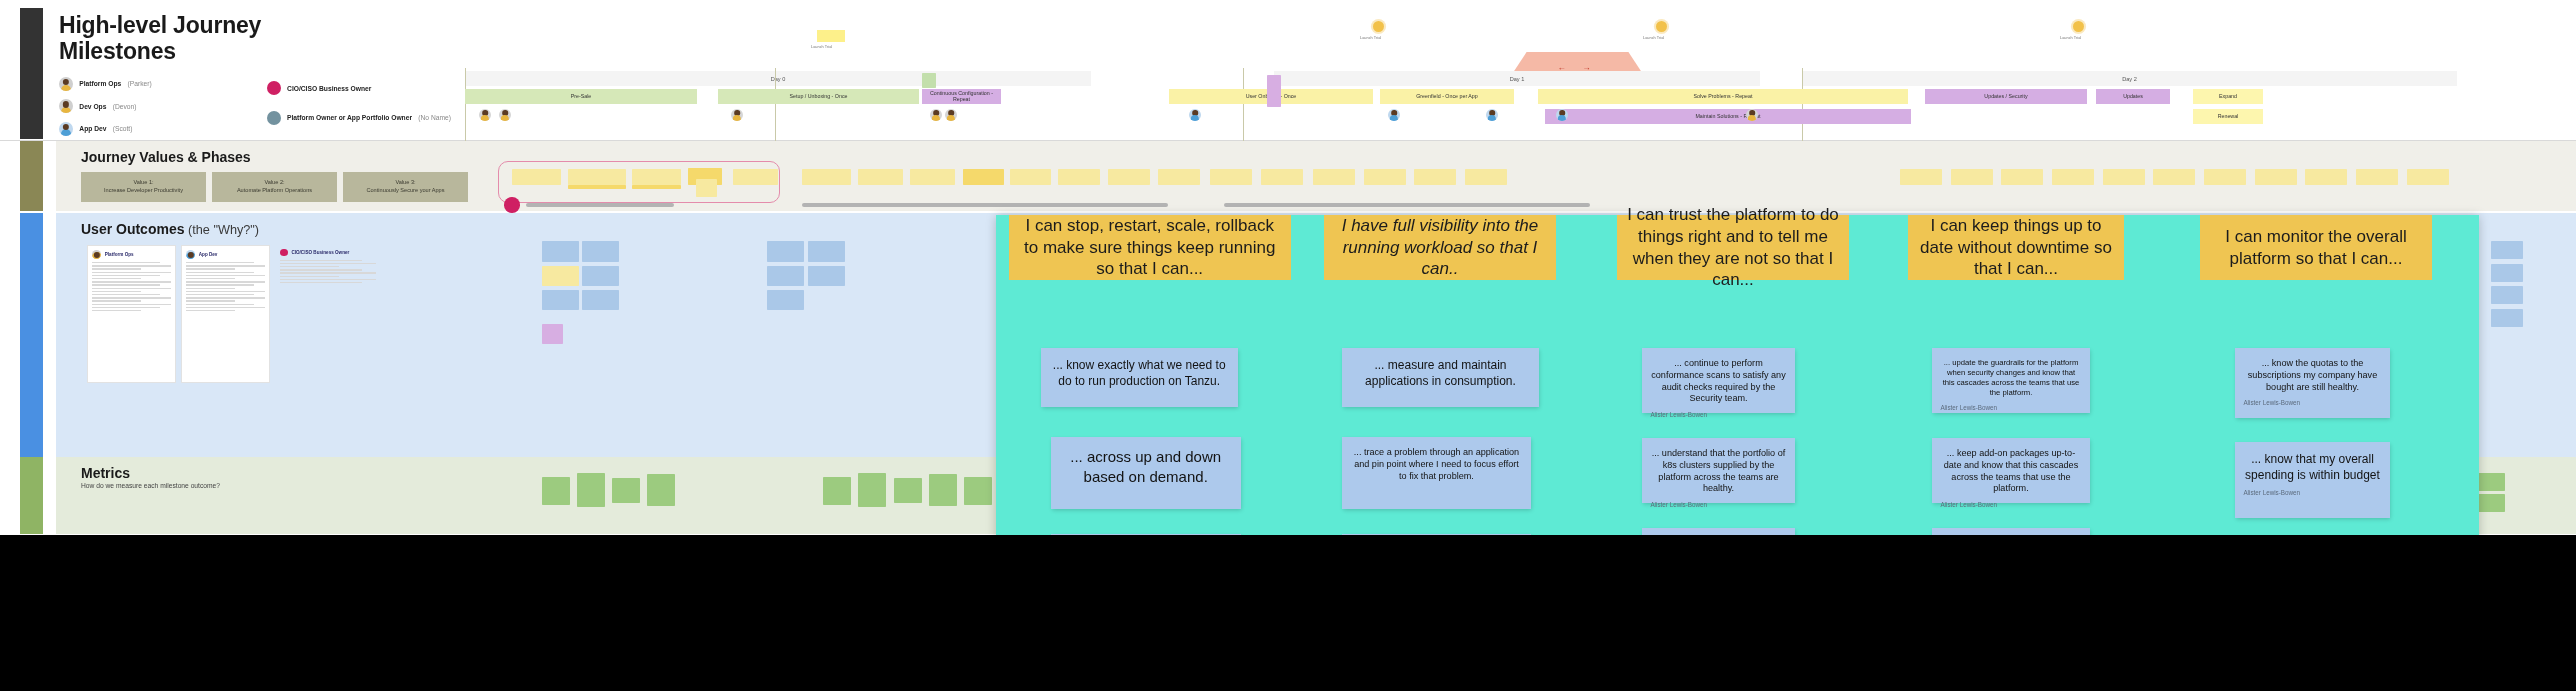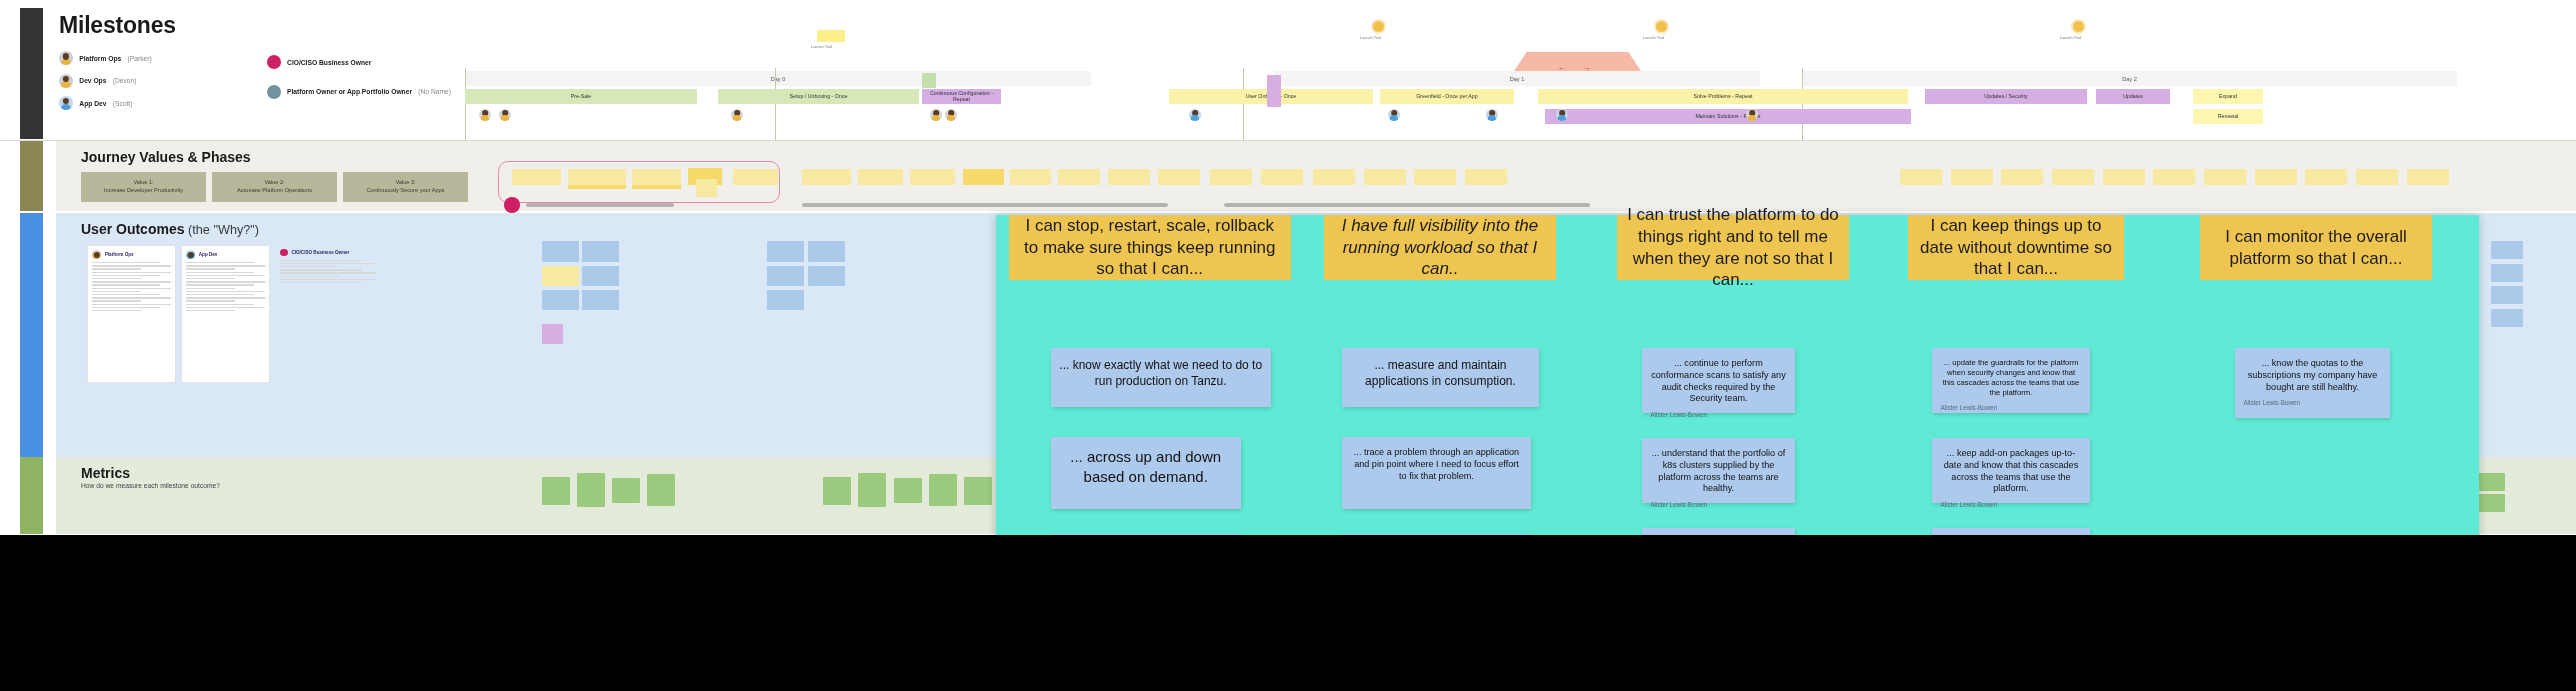--- a/index.html
+++ b/index.html
@@ -196,20 +196,21 @@
 </head>
 <body>
 
 <div id="canvas">
 
   <div class="board"></div>
 
   <div class="header-band">
     <div class="header-rail"></div>
     <div class="header-inner">
+      <div class="title-line">High-level Journey</div>
       <div class="title-line">Milestones</div>
 
       <div class="legend">
         <div class="legend-col">
           <div class="legend-row">
             <span class="ava platops"></span>
             <span class="legend-name">Platform Ops</span>
             <span class="legend-sub">(Parker)</span>
           </div>
           <div class="legend-row">
@@ -493,21 +494,21 @@
       <div class="mini-note mn-green" style="left:908px; top:20px; width:28px; height:28px;"></div>
       <div class="mini-note mn-green" style="left:2421px; top:15.5px; width:28px; height:18.3px;"></div>
       <div class="mini-note mn-green" style="left:2421px; top:37px; width:28px; height:18.3px;"></div>
     </div>
   </div>
 
   <div class="overlay">
 
     <div class="ov-col" style="left:12.7px;">
       <div class="ov-head" style="height:65px;">I can stop, restart, scale, rollback to make sure things keep running so that I can...</div>
-      <div class="ov-card t-md" style="margin-top:68px; height:59px; margin-left:42px; width:220px;">
+      <div class="ov-card t-md" style="margin-top:68px; height:59px; margin-left:32px; width:197px;">
         <span>... know exactly what we need to do to run production on Tanzu.</span>
       </div>
       <div class="ov-card t-lg" style="margin-top:30px; height:72px; margin-left:42px; width:190px;">
         <span>... across up and down based on demand.</span>
       </div>
       <div class="ov-card t-md" style="margin-top:25px; height:63px; margin-left:42px; width:190px;">
         <span>make changes based on consumption need</span>
       </div>
     </div>
 
@@ -554,19 +555,23 @@
         <span>... prove to my leadership that there are no vulnerabilities in the platform</span>
       </div>
     </div>
 
     <div class="ov-col" style="left:1197px;">
       <div class="ov-head" style="height:65px; width:232px; margin-left:7px;">I can monitor the overall platform so that I can...</div>
       <div class="ov-card t-sm" style="margin-top:68px; height:70px; margin-left:42px; width:155px;">
         <span>... know the quotas to the subscriptions my company have bought are still healthy.</span>
         <span class="author">Alister Lewis-Bowen</span>
       </div>
+      <div class="ov-card t-md" style="margin-top:24px; height:76px; margin-left:42px; width:155px;">
+        <span>... know that my overall spending is within budget</span>
+        <span class="author">Alister Lewis-Bowen</span>
+      </div>
     </div>
 
   </div>
 
   <div class="bottom-black"></div>
 </div>
 
 
 </body></html>

